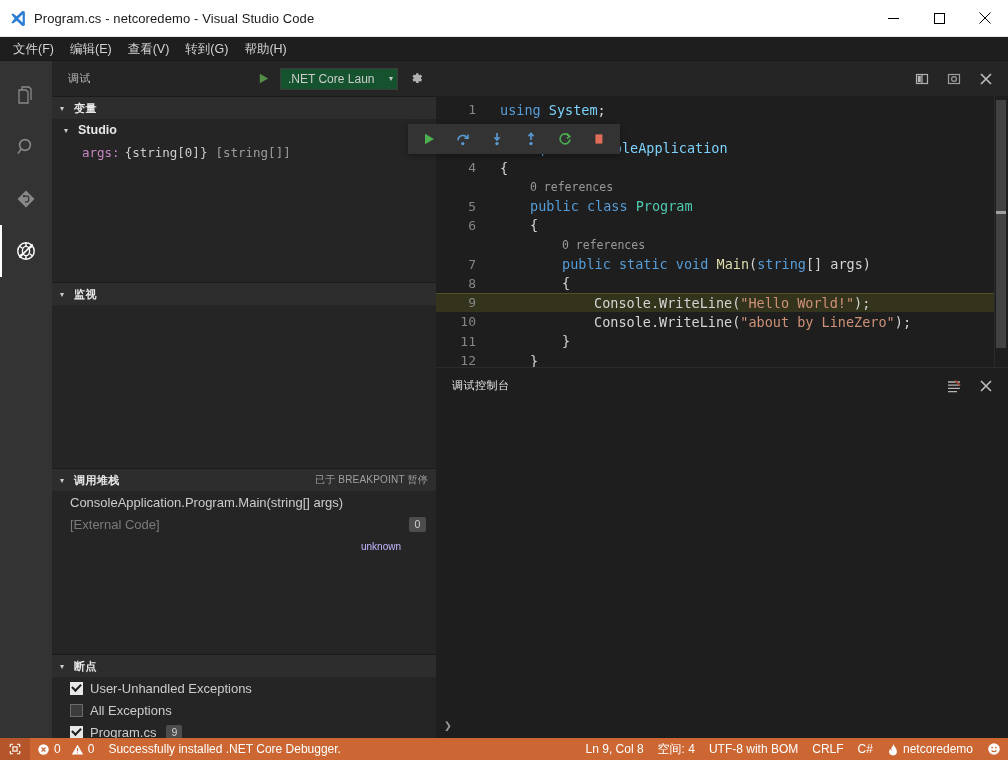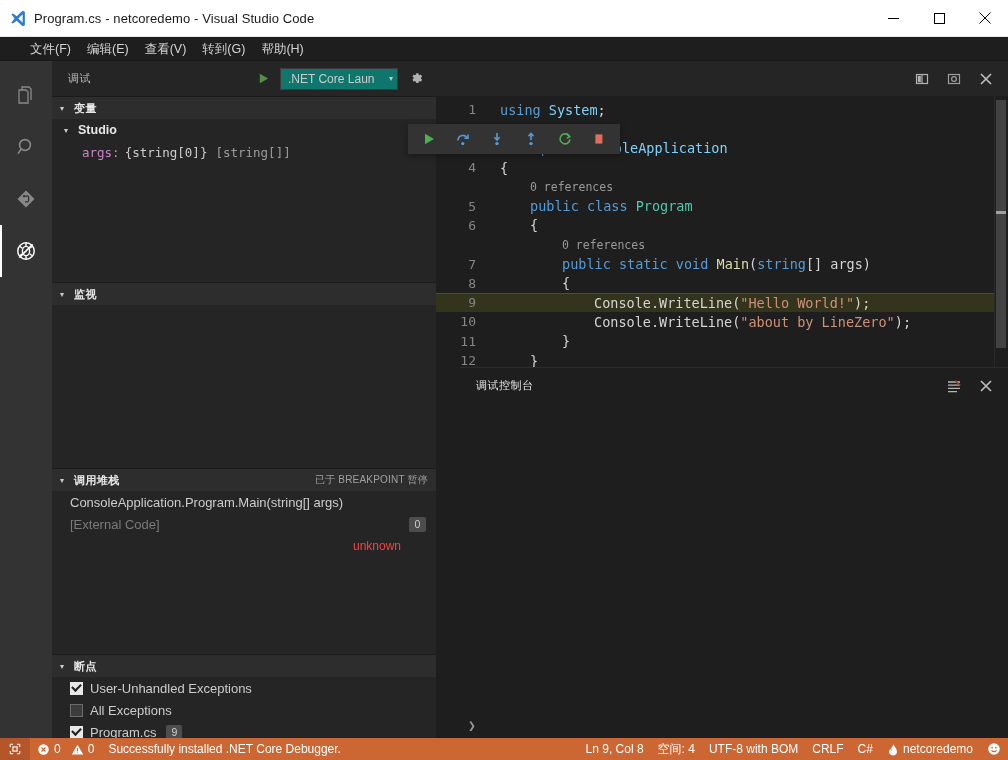--- a/index.html
+++ b/index.html
@@ -18,21 +18,21 @@
     border-bottom: 1px solid #e8e8e8;
   }
   .title-icon { width: 34px; display: flex; align-items: center; justify-content: center; }
   .title-text { font-size: 13px; color: #1a1a1a; letter-spacing: .1px; }
   .win-btns { margin-left: auto; display: flex; height: 37px; }
   .win-btn { width: 46px; height: 37px; display: flex; align-items: center; justify-content: center; }
 
   
   .menubar {
     height: 24px; background: #1e1e1e; display: flex; align-items: center;
-    padding-left: 22px; flex: 0 0 auto; border-bottom: 1px solid #1a1a1a;
+    padding-left: 5px; flex: 0 0 auto; border-bottom: 1px solid #1a1a1a;
   }
   .menu-item { font-size: 12.5px; color: #d4d4d4; padding: 3px 8px; line-height: 16px; }
 
   
   .body-row { flex: 1 1 auto; display: flex; min-height: 0; position: relative; }
 
   
   .activitybar {
     width: 52px; background: #333333; flex: 0 0 52px;
     display: flex; flex-direction: column; align-items: center; padding-top: 8px;
@@ -50,21 +50,21 @@
   .sidebar {
     width: 384px; flex: 0 0 384px; background: #252526;
     display: flex; flex-direction: column; min-height: 0; justify-content: center;
   }
   .sb-header {
     height: 35px; display: flex; align-items: center; padding: 0 8px 0 16px; flex: 0 0 35px;
   }
   .sb-title { font-size: 11px; text-transform: uppercase; letter-spacing: .6px; color: #bbbbbb; flex: 1 1 auto; }
   .sb-head-actions { display: flex; align-items: center; gap: 6px; }
   .debug-select {
-    background: #0f766e; color: #cccccc; font-size: 12px; height: 22px;
+    background: #14532d; color: #cccccc; font-size: 12px; height: 22px;
     display: flex; align-items: center; padding: 0 4px 0 7px; width: 118px;
     border: 1px solid #3c3c3c; position: relative; white-space: nowrap; overflow: hidden;
   }
   .debug-select .sel-caret { margin-left: auto; font-size: 8px; color: #c5c5c5; }
 
   .pane { display: flex; flex-direction: column; min-height: 0; border-top: 1px solid #1b1b1b; }
   .pane-head {
     height: 22px; background: #2d2d2d; display: flex; align-items: center;
     padding: 0 8px 0 8px; flex: 0 0 22px; user-select: none;
   }
@@ -78,21 +78,21 @@
   .tree-row.indent2 { padding-left: 30px; }
   .var-scope { font-size: 12.5px; font-weight: bold; color: #e6e6e6; }
   .var-name { color: #c586c0; font-family: "DejaVu Sans Mono", monospace; font-size: 12.5px; }
   .var-val { color: #cccccc; font-family: "DejaVu Sans Mono", monospace; font-size: 12.5px; margin-left: 5px; }
   .var-type { color: #9b9b9b; font-family: "DejaVu Sans Mono", monospace; font-size: 12.5px; margin-left: 8px; }
 
   .stack-row { height: 22px; display: flex; align-items: center; padding-left: 18px; font-size: 13px; }
   .stack-row .label { color: #cccccc; }
   .stack-row.dim .label { color: #7a7a7a; }
   .stack-right { margin-left: auto; display: flex; align-items: center; gap: 8px; padding-right: 10px; }
-  .stack-state { font-size: 12px; color: #ef4444; margin-top: 44px; }
+  .stack-state { font-size: 10px; color: #c4b5fd; margin-top: 44px; }
   .badge-count {
     background: #4d4d4d; color: #cfcfcf; font-size: 10.5px; border-radius: 2px;
     padding: 0 5px; line-height: 15px; min-width: 17px; text-align: center;
   }
 
   .bp-row { height: 22px; display: flex; align-items: center; padding-left: 18px; font-size: 13px; gap: 7px; }
   .cbox {
     width: 13px; height: 13px; background: #3c3c3c; border: 1px solid #6b6b6b;
     display: flex; align-items: center; justify-content: center; flex: 0 0 13px;
   }
@@ -139,21 +139,21 @@
   .ns { color: #7dd3fc; }
 
   .overview-ruler {
     position: absolute; right: 0; top: 0; bottom: 0; width: 14px; background: #1e1e1e;
     border-left: 1px solid #2a2a2a;
   }
   .ruler-thumb { position: absolute; right: 2px; width: 10px; background: #79797966; }
   .ruler-mark { position: absolute; right: 2px; width: 10px; height: 3px; background: #a0a0a0; }
 
   
-  .panel { flex: 0 0 auto; height: 371px; background: #1e1e1e; display: flex; flex-direction: column; border-top: 1px solid #2b2b2b; margin-left: 24px; }
+  .panel { flex: 0 0 auto; height: 371px; background: #1e1e1e; display: flex; flex-direction: column; border-top: 1px solid #2b2b2b; }
   .panel-head { height: 35px; flex: 0 0 35px; display: flex; align-items: center; padding: 0 8px 0 16px; }
   .panel-title { font-size: 11px; text-transform: uppercase; letter-spacing: .5px; color: #e7e7e7; }
   .panel-actions { margin-left: auto; display: flex; gap: 4px; }
   .panel-body { flex: 1 1 auto; min-height: 0; }
   .repl-input { height: 26px; display: flex; align-items: center; padding-left: 8px; gap: 6px; }
   .repl-caret { color: #9a9a9a; font-size: 13px; font-family: "DejaVu Sans Mono", monospace; }
 
   
   .statusbar {
     height: 22px; flex: 0 0 22px; background: #cc6633; display: flex; align-items: center;

